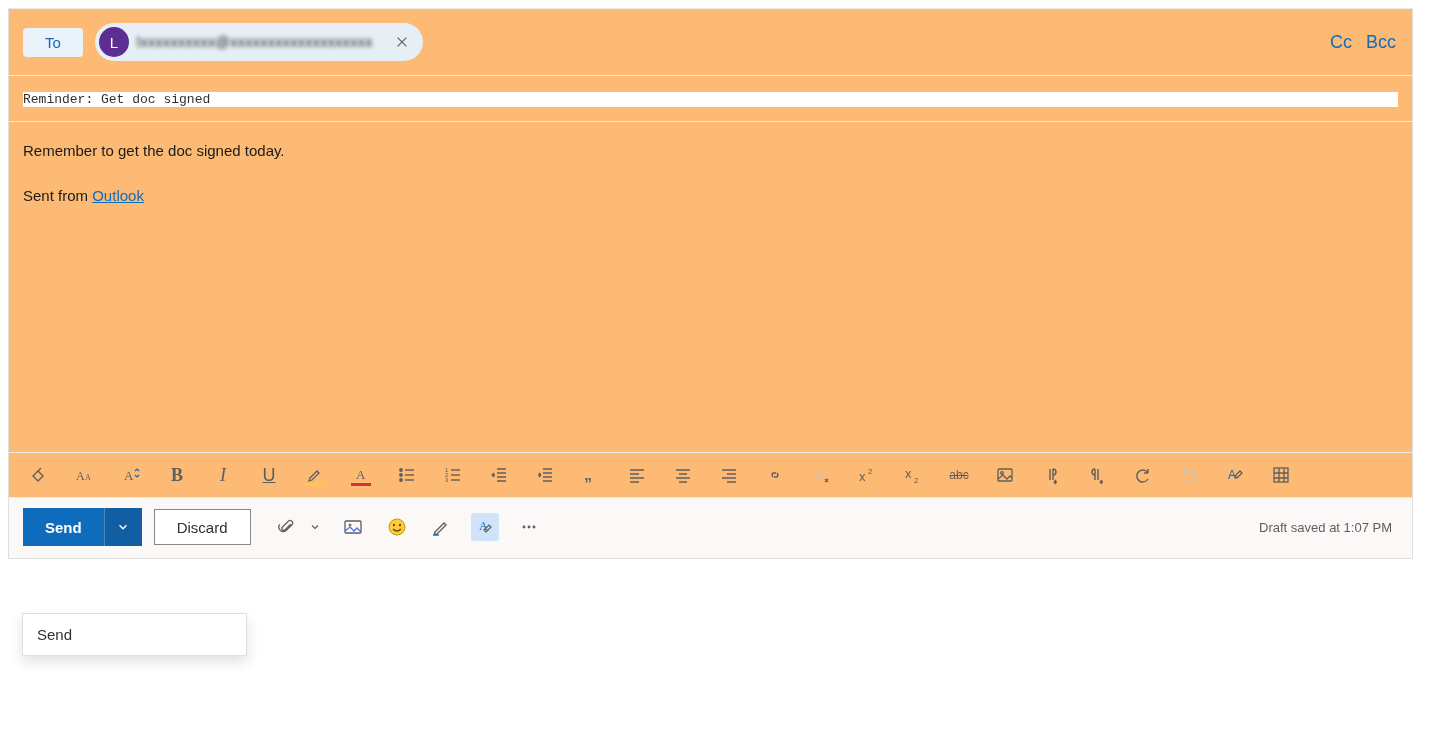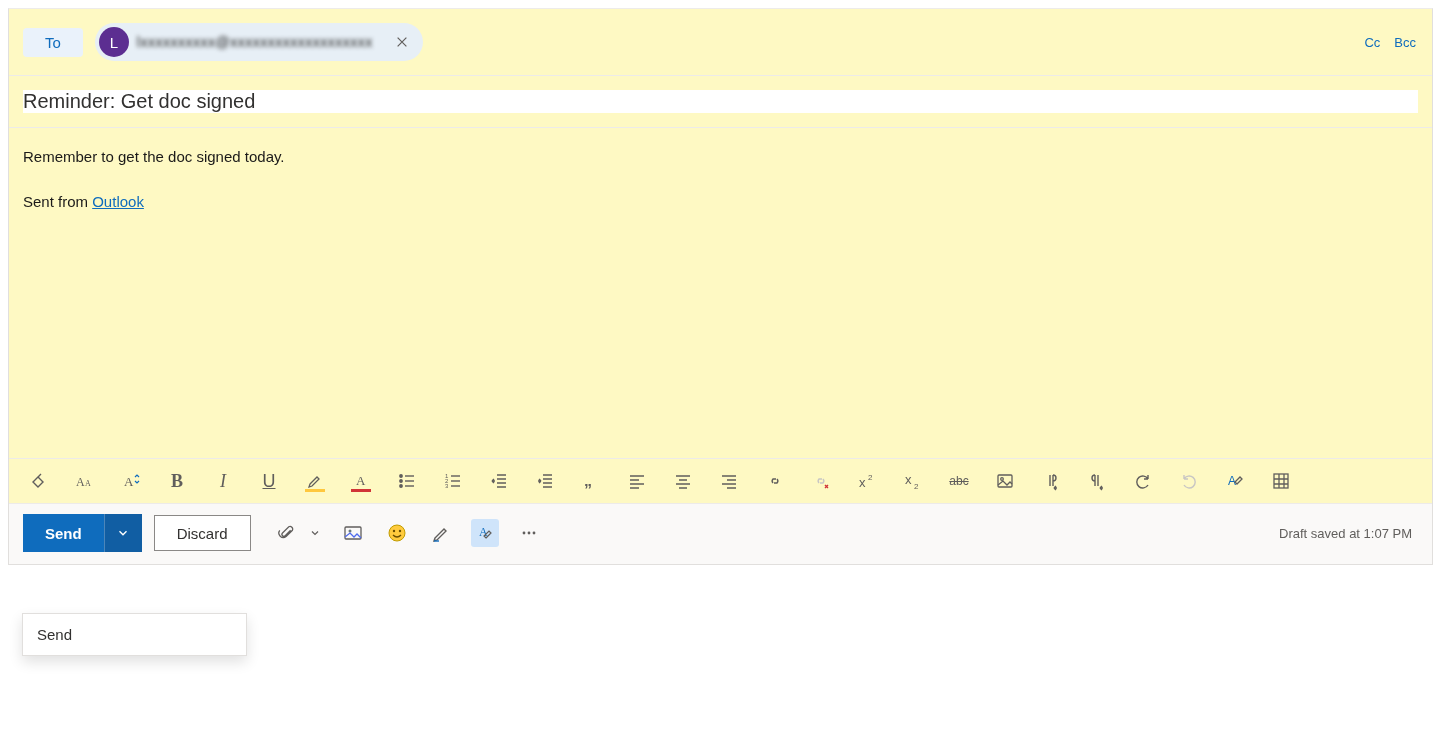--- a/index.html
+++ b/index.html
@@ -10,23 +10,23 @@
     background: #ffffff;
     width: 1433px;
     height: 751px;
     position: relative;
   }
   .compose-wrapper {
     border: 1px solid #e1dfdd;
     border-top: 1px solid #edebe9;
     position: absolute;
     left: 8px;
-    right: 0;
+    right: 20px;
     top: 8px;
-    background: #fef9c3;
+    background: #fdba74;
   }
   
   .to-row {
     display: flex;
     align-items: center;
     padding: 14px 16px 14px 14px;
     border-bottom: 1px solid #edebe9;
     gap: 12px;
   }
   .to-button {
@@ -76,36 +76,36 @@
     color: #605e5c;
     margin-left: 6px;
   }
   .cc-bcc {
     margin-left: auto;
     display: flex;
     gap: 14px;
   }
   .cc-bcc span {
     color: #0f6cbd;
-    font-size: 13px;
+    font-size: 18px;
     cursor: pointer;
     text-align: center;
   }
   
   .subject-row {
     border-bottom: 1px solid #edebe9;
     padding: 14px 14px;
   }
   .subject-input {
     width: 100%;
     border: none;
     outline: none;
-    font-size: 20px;
+    font-size: 13px;
     color: #323130;
-    font-family: Liberation Sans, sans-serif;
+    font-family: Liberation Mono, monospace;
   }
   
   .body-area {
     padding: 18px 14px;
     min-height: 330px;
     font-size: 15px;
     line-height: 1.5;
     color: #1b1a19;
   }
   .body-area a {

